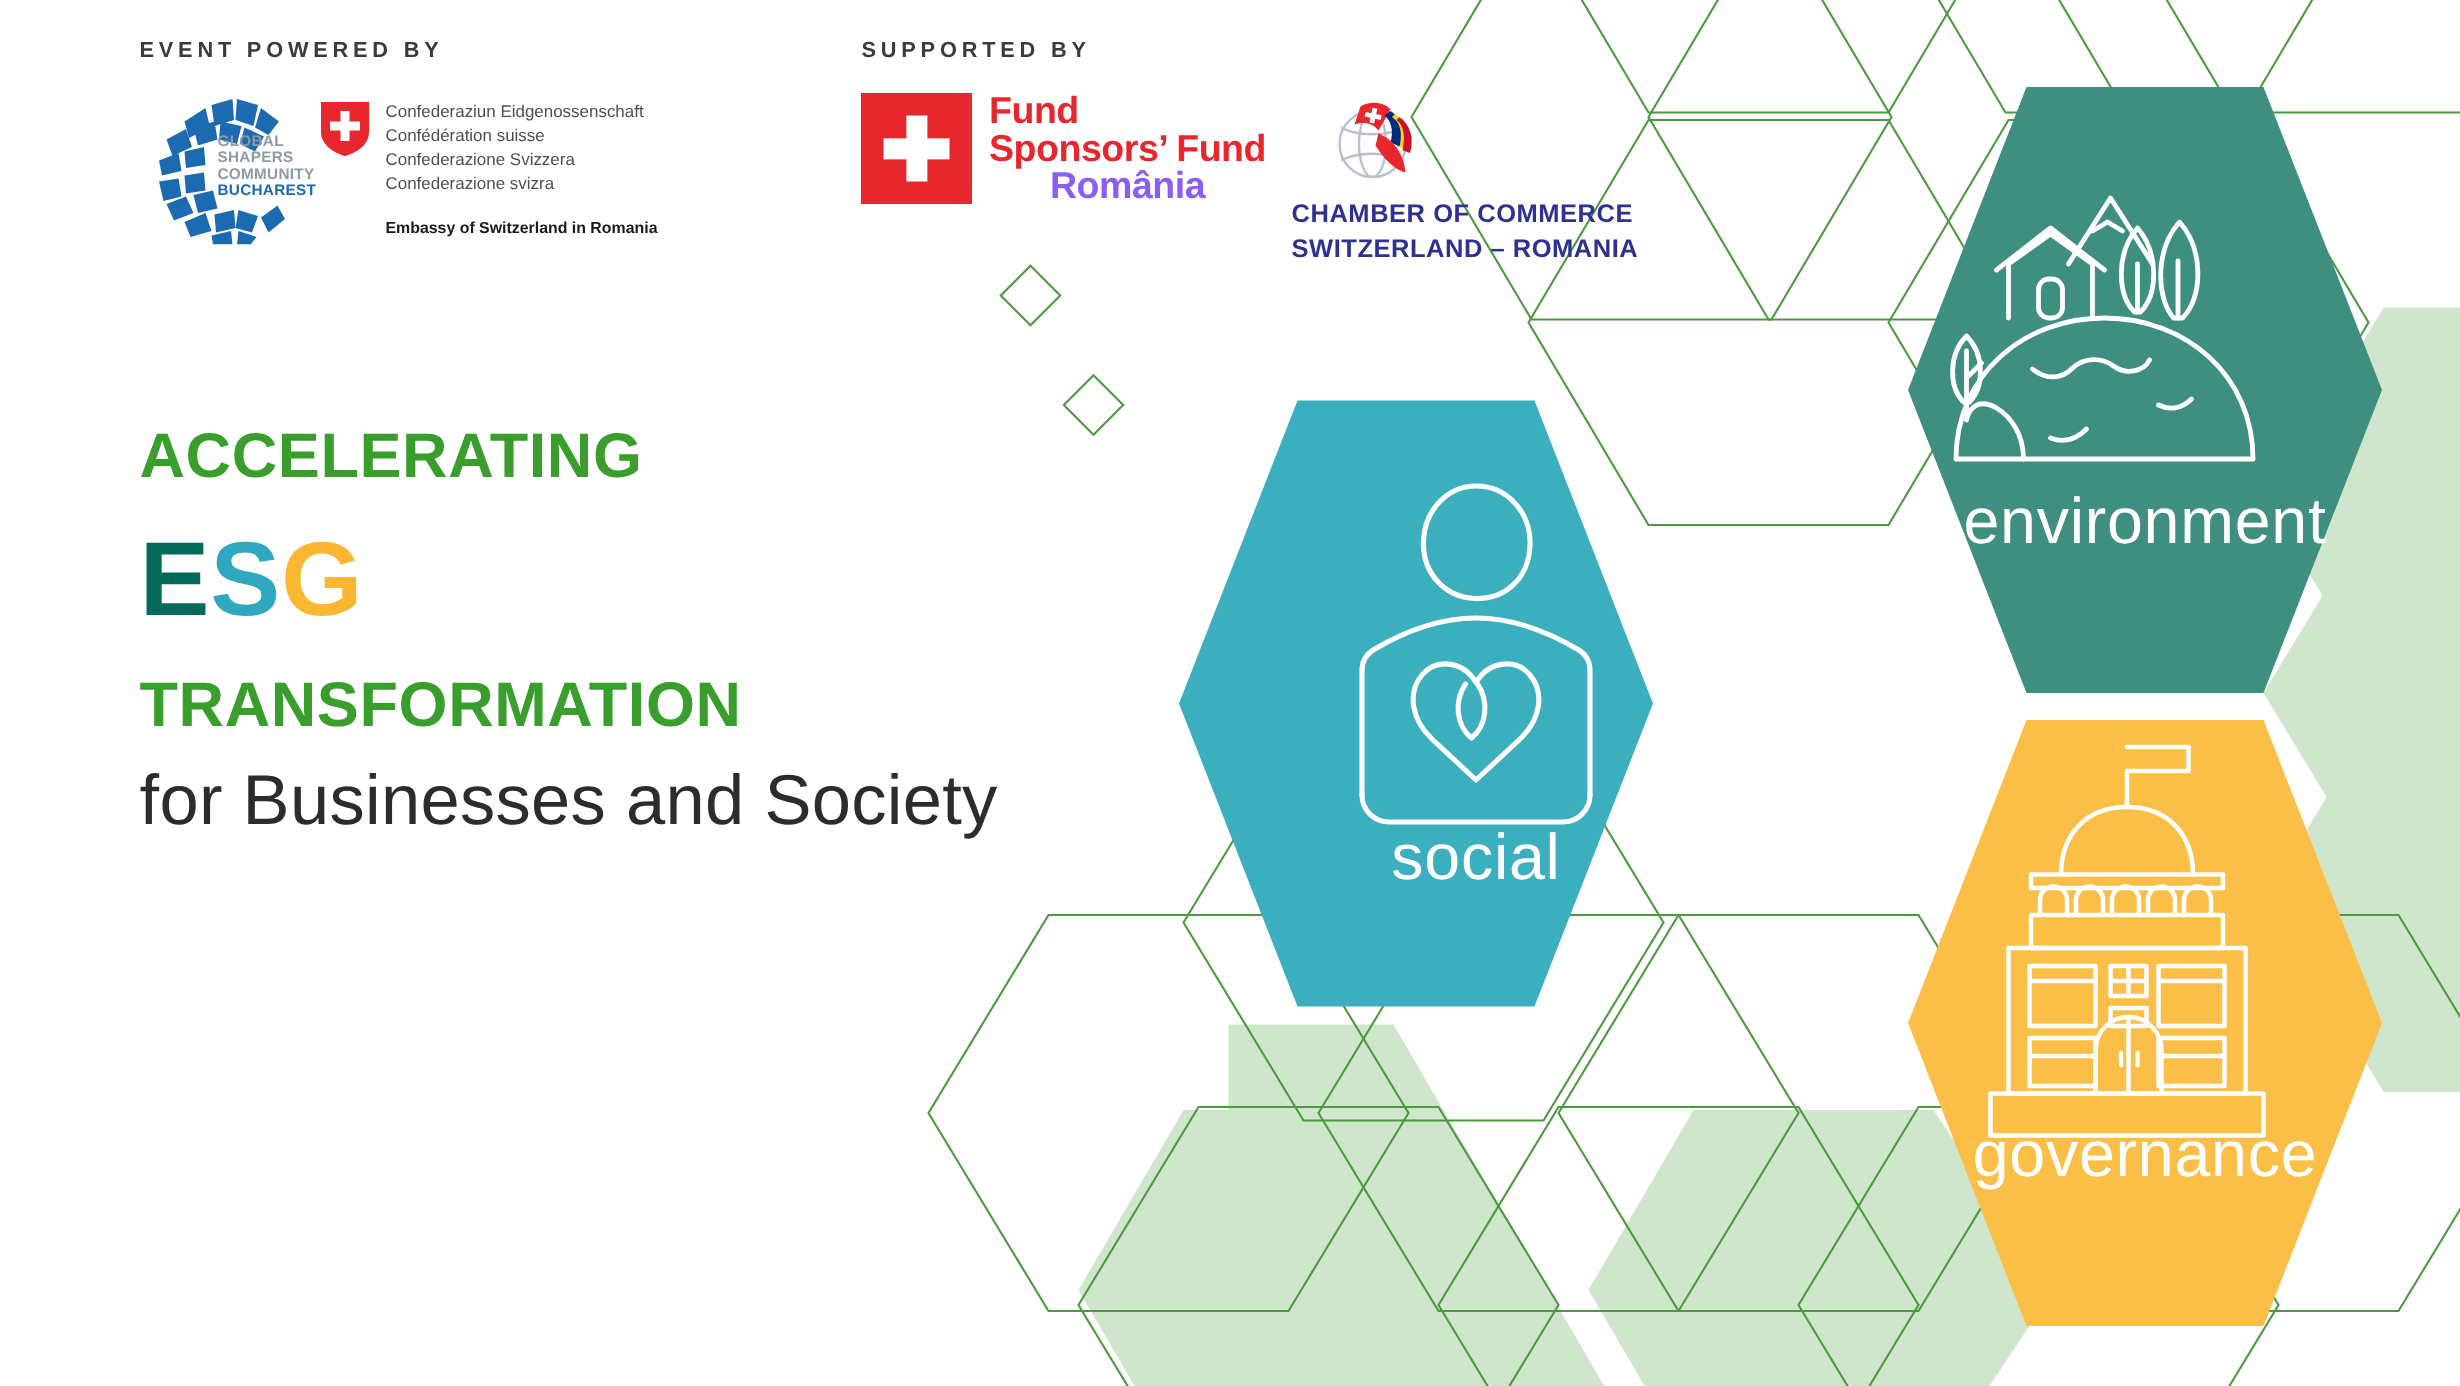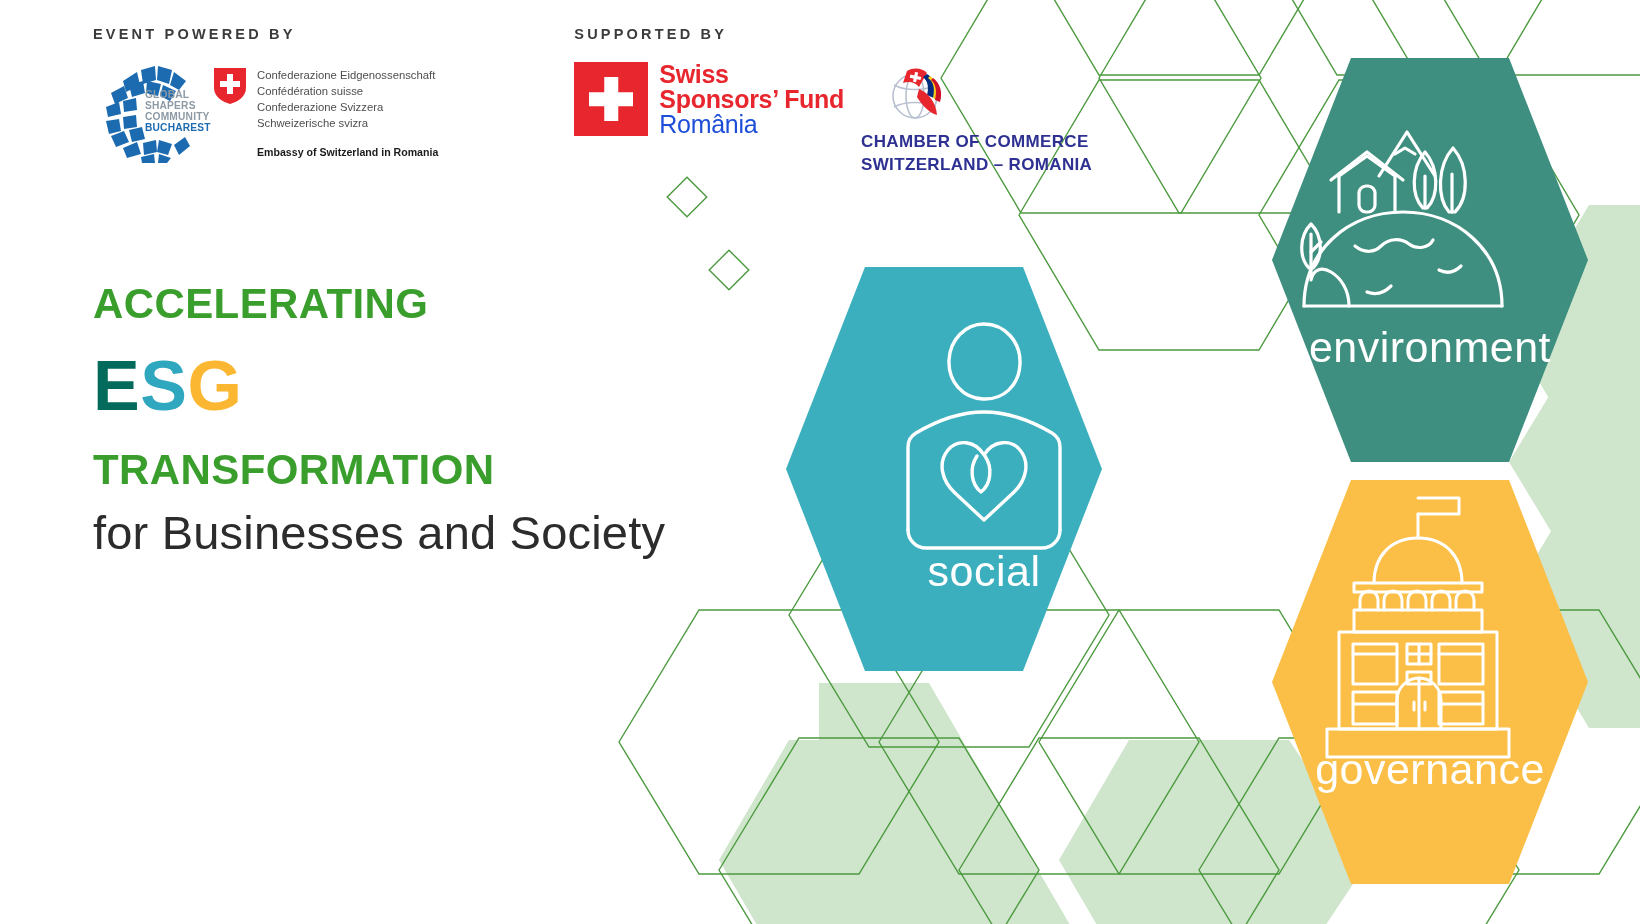--- a/index.html
+++ b/index.html
@@ -123,22 +123,23 @@
   }
   .ssf-words {
     margin-left: 11px;
     line-height: 0.99;
   }
   .ssf-words .l1, .ssf-words .l2 {
     font-size: 25px; font-weight: bold; color: #E8262E;
     letter-spacing: -0.3px;
   }
   .ssf-words .l3 {
-    font-size: 25px; font-weight: normal; color: #1d4ed8;
+    font-size: 25px; font-weight: bold; color: #8b5cf6;
     letter-spacing: -0.3px;
+    text-align: center;
   }
 
   
   .coc-logo {
     margin-left: 17px;
     padding-top: 6px;
     position: relative;
   }
   .coc-mark { width: 108px; height: 62px; }
   .coc-words {
@@ -290,39 +291,39 @@
         </div>
 
         <div class="swiss-conf">
           <svg class="swiss-shield" viewBox="0 0 34 38">
             <path d="M1,1 H33 V21 C33,30 24,35 17,37 C10,35 1,30 1,21 Z" fill="#E8262E"></path>
             <rect x="14" y="7" width="6" height="20" fill="#fff"></rect>
             <rect x="7" y="14" width="20" height="6" fill="#fff"></rect>
           </svg>
           <div>
             <div class="swiss-lines">
-              <div>Confederazione Eidgenossenschaft</div>
+              <div>Confederaziun Eidgenossenschaft</div>
               <div>Confédération suisse</div>
               <div>Confederazione Svizzera</div>
-              <div>Schweizerische svizra</div>
+              <div>Confederazione svizra</div>
             </div>
             <div class="swiss-embassy">Embassy of Switzerland in Romania</div>
           </div>
         </div>
       </div>
     </div>
 
     <div class="sponsor-block block-supported">
       <div class="sponsor-kicker">SUPPORTED BY</div>
       <div class="sponsor-logos">
 
         <div class="ssf-logo">
           <div class="ssf-flag"></div>
           <div class="ssf-words">
-            <div class="l1">Swiss</div>
+            <div class="l1">Fund</div>
             <div class="l2">Sponsors’ Fund</div>
             <div class="l3">România</div>
           </div>
         </div>
 
         <div class="coc-logo">
           <svg class="coc-mark" viewBox="0 0 108 62">
             <g transform="translate(28,2)">
 
               <g fill="none" stroke="#b9c0cf" stroke-width="1.6">

